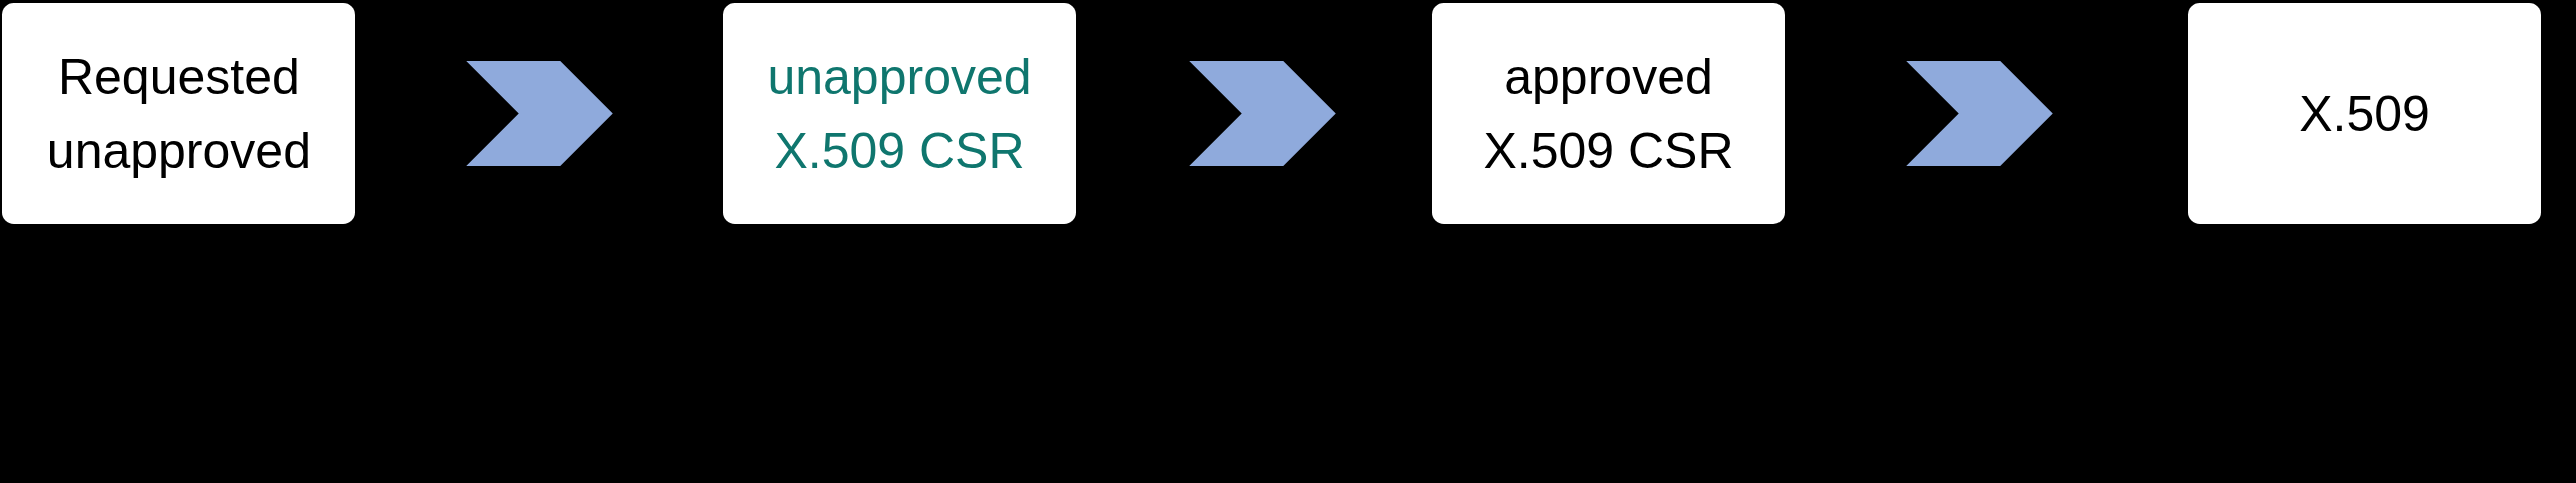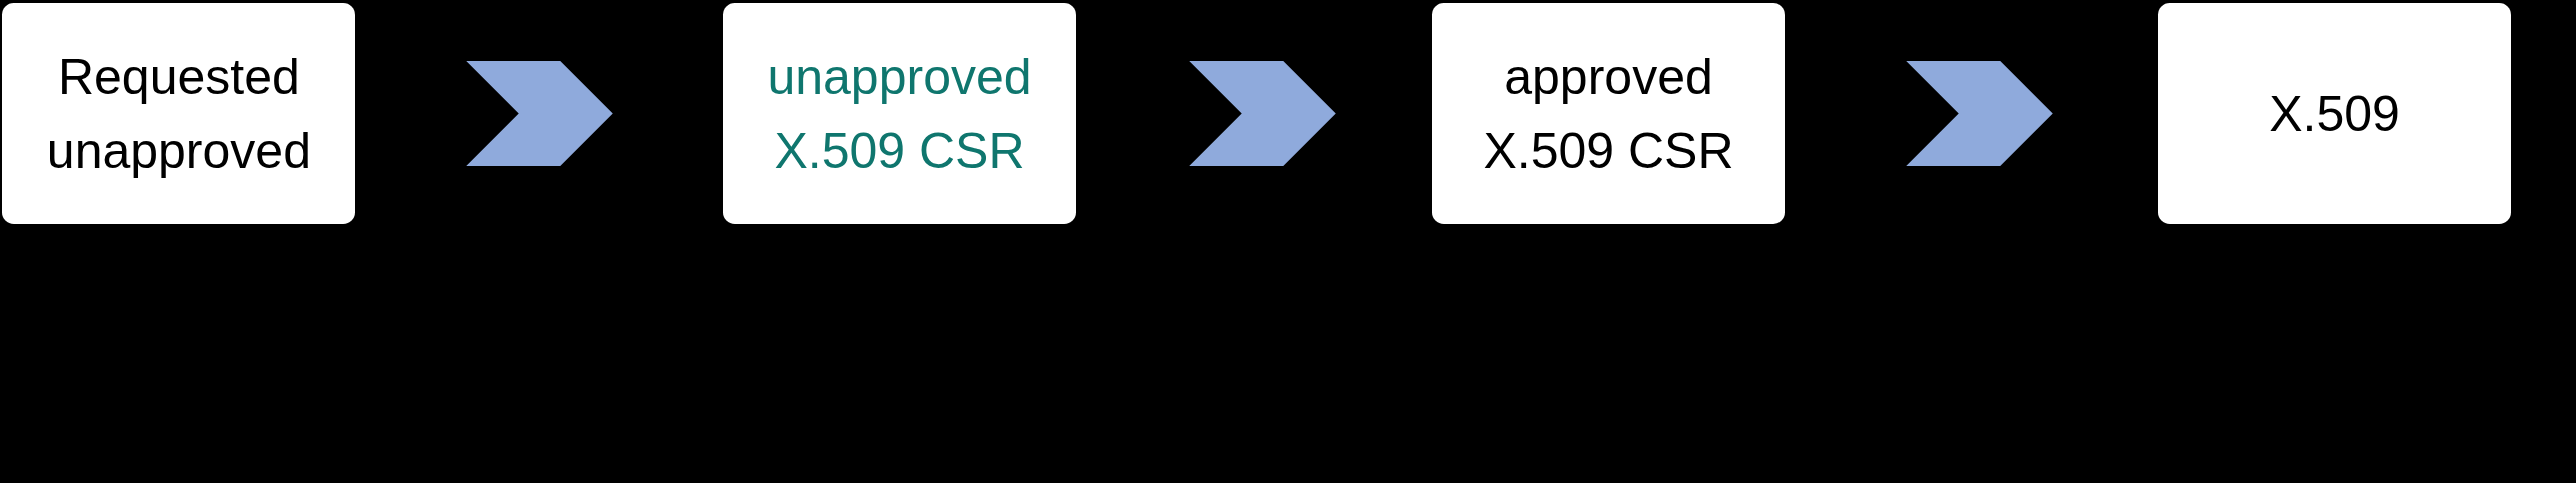--- a/index.html
+++ b/index.html
@@ -80,18 +80,18 @@
     <span>approved</span>
     <span>X.509 CSR</span>
   </div>
 
   <div class="chevron c3">
     <svg viewBox="0 0 187 134">
       <polygon points="0,0 120,0 187,67 120,134 0,134 67,67" fill="#8FAADC"></polygon>
     </svg>
   </div>
 
-  <div class="node n4" style="background: rgb(255, 255, 255); color: rgb(0, 0, 0);">
+  <div class="node n4" style="background: rgb(255, 255, 255); color: rgb(0, 0, 0); margin-left: 30px;">
     <span>X.509</span>
   </div>
 
 </div>
 
 
 </body></html>

